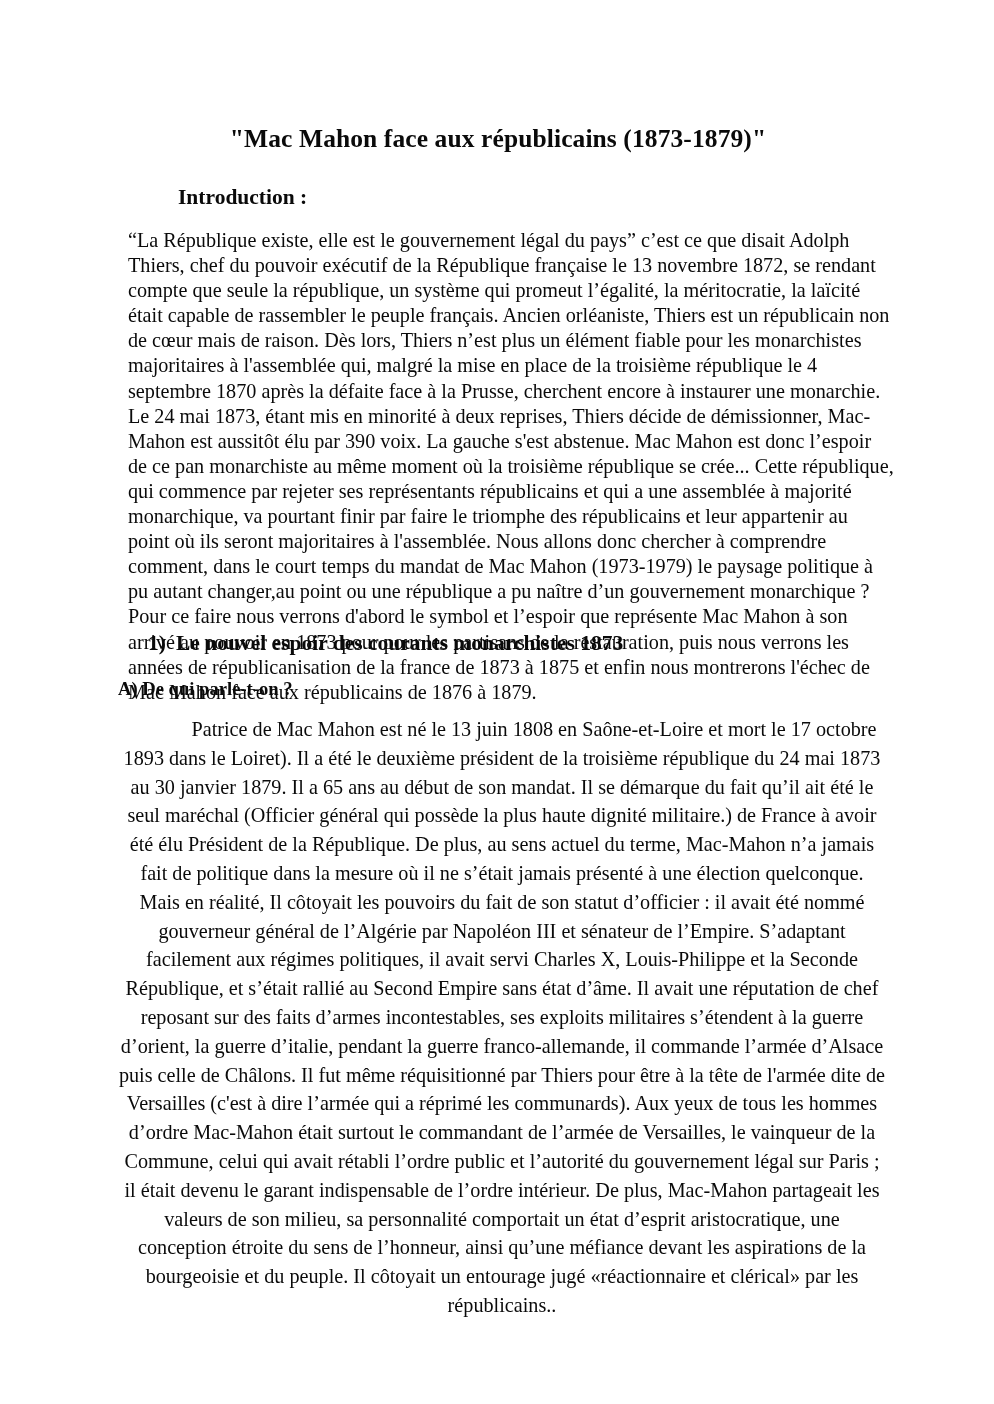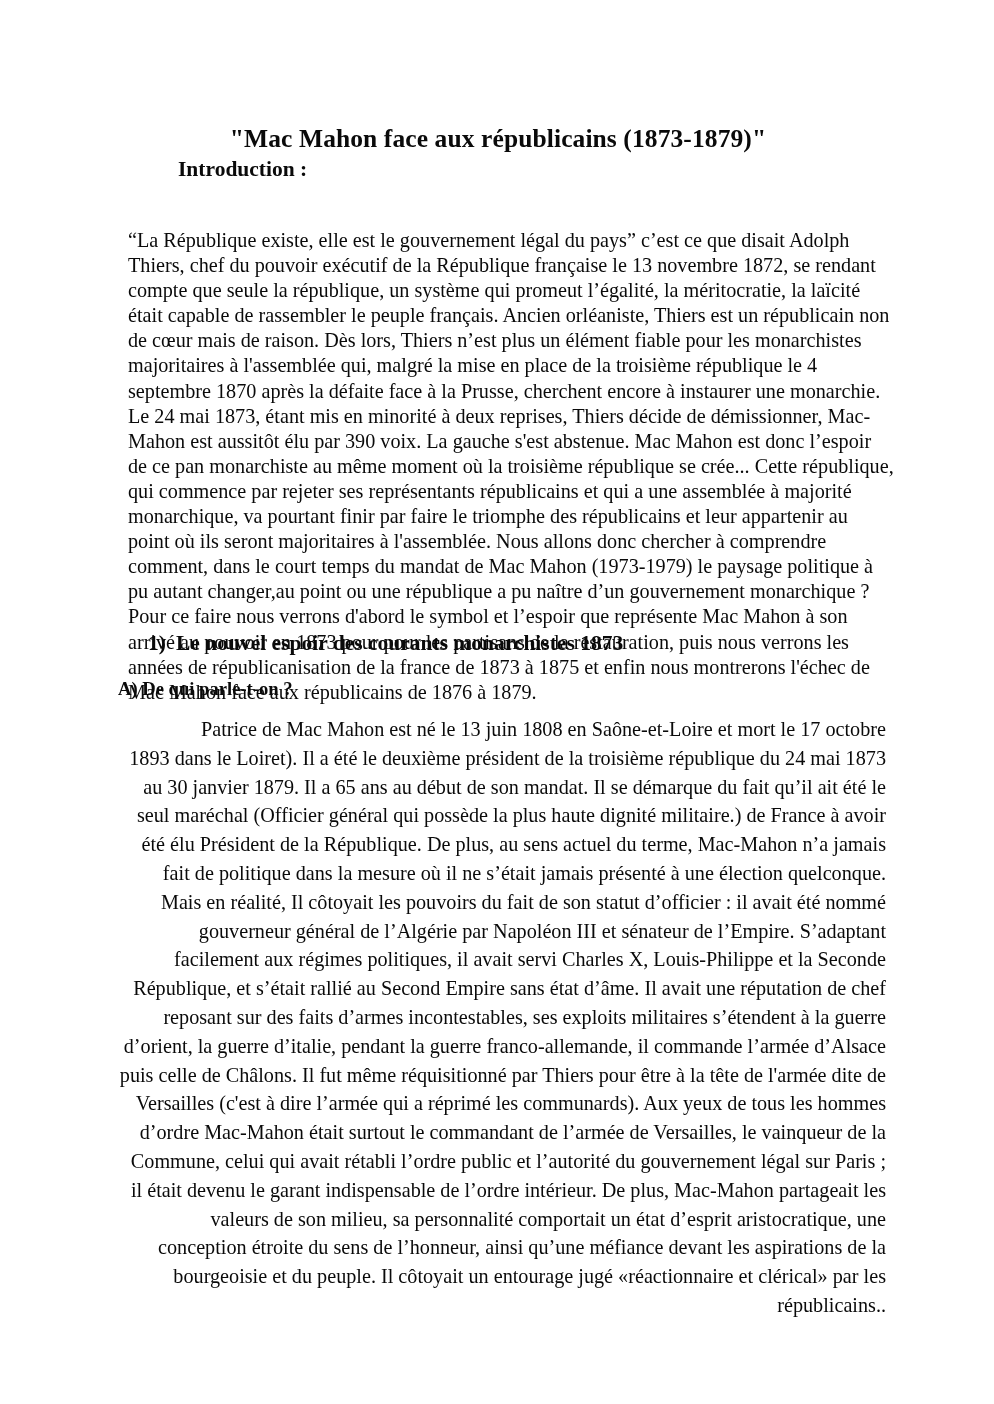--- a/index.html
+++ b/index.html
@@ -37,21 +37,21 @@
     text-align: center;
     font-size: 25.5px;
     font-weight: bold;
     letter-spacing: 0.1px;
     line-height: 1.2;
   }
 
   
   .intro-heading {
     position: absolute;
-    top: 156px;
+    top: 184px;
     left: 178px;
     margin: 0;
     font-size: 21.5px;
     font-weight: bold;
     line-height: 1.25;
   }
 
   
   .intro-body {
     position: absolute;
@@ -103,21 +103,21 @@
   
   .sub-body {
     position: absolute;
     top: 715px;
     left: 118px;
     width: 768px;
     margin: 0;
     font-size: 20.2px;
     line-height: 28.8px;
     text-indent: 64px;
-    text-align: right;
+    text-align: center;
   }
 </style>
 </head>
 <body>
 
 <div class="page">
 
   <h1 class="doc-title">"Mac Mahon face aux républicains (1873-1879)"</h1>
 
   <h2 class="intro-heading">Introduction :</h2>

